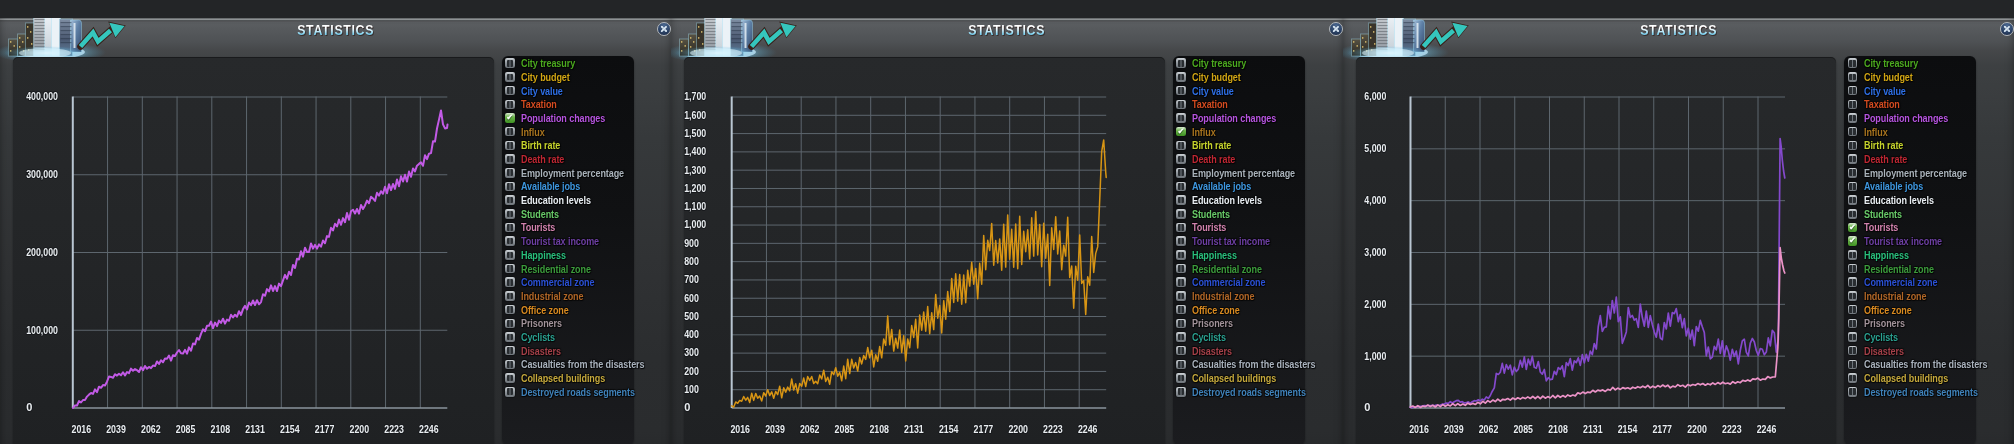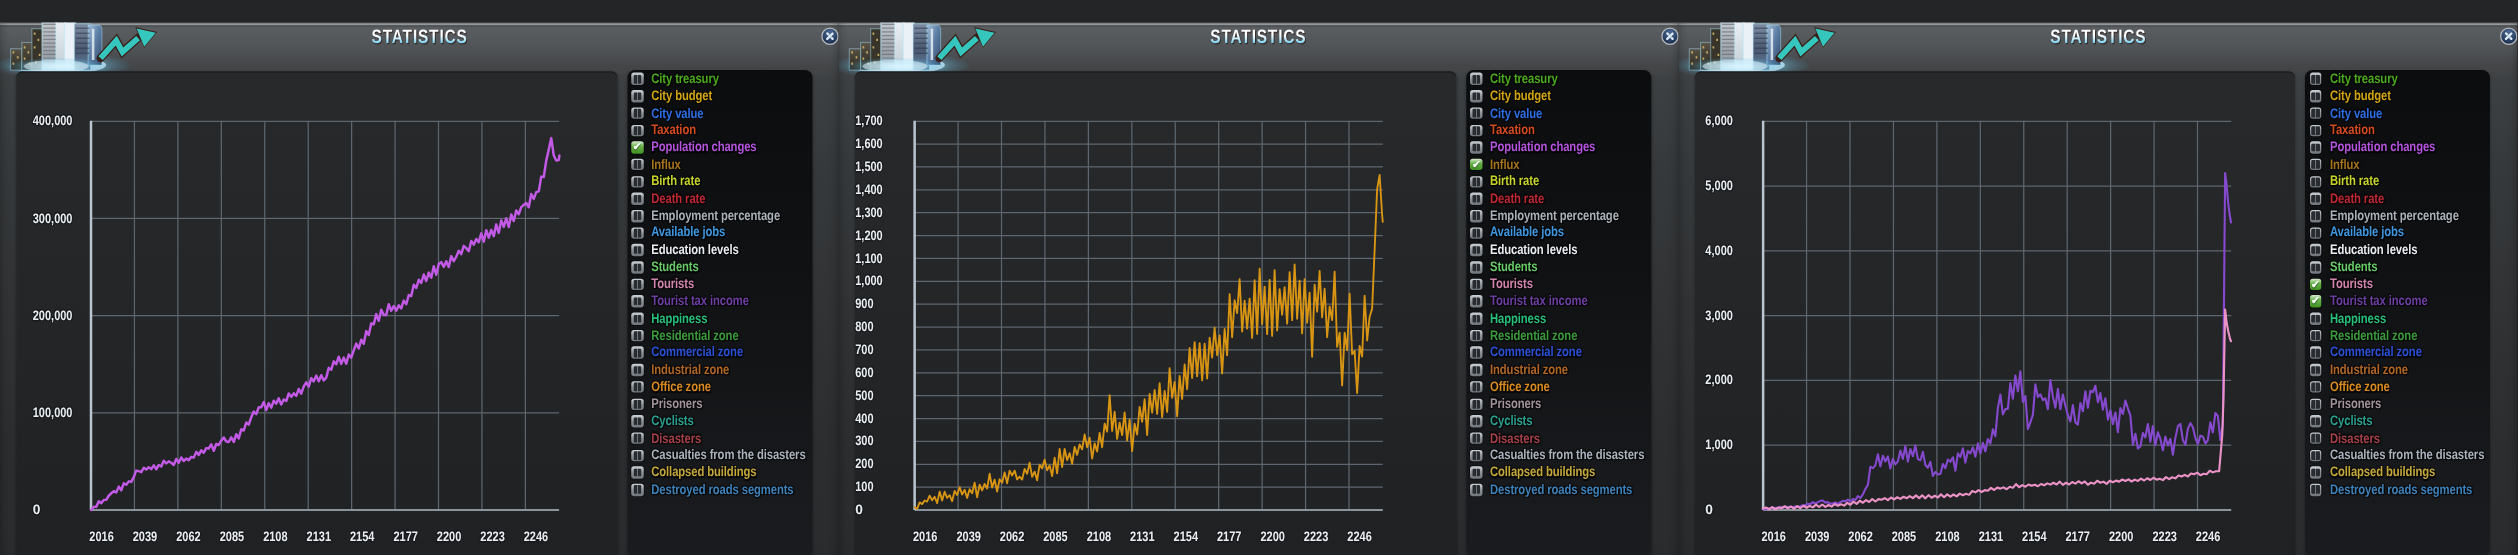--- a/index.html
+++ b/index.html
@@ -17,21 +17,21 @@
 .xbtn{position:absolute;left:657.3px;top:4px;width:14.2px;height:14.2px;border-radius:50%;
  background:radial-gradient(circle at 50% 30%,#54749e 0%,#2c4468 55%,#141f38 100%);
  border:1.8px solid #b2b7bc}
 .xbtn::before,.xbtn::after{content:"";position:absolute;left:50%;top:50%;width:8.2px;height:2.1px;
  border-radius:1px;background:#d8e8f6;box-shadow:0 0 1px rgba(10,20,40,.8)}
 .xbtn::before{transform:translate(-50%,-50%) rotate(45deg)}
 .xbtn::after{transform:translate(-50%,-50%) rotate(-45deg)}
 .cbox{position:absolute;left:13px;top:39px;width:480.5px;height:390.5px;border-radius:5px;
  background:linear-gradient(#27292b,#232527 55%,#1f2123);
  box-shadow:inset 0 1px 0 rgba(0,0,0,0.35),0 1px 2px rgba(0,0,0,0.4)}
-.lbox{position:absolute;left:501.5px;top:38.4px;width:148px;height:389px;border-radius:6px;
+.lbox{position:absolute;left:501.5px;top:38.4px;width:132px;height:389px;border-radius:6px;
  background:linear-gradient(#0c0d0f,#101113 40%,#1b1c1f);
  box-shadow:0 1px 2px rgba(0,0,0,0.4)}
 .row{height:13.69px;display:flex;align-items:center}
 .cb{position:relative;width:9.6px;height:9.6px;margin-left:3.5px;border-radius:2.2px;flex:none;
  background:linear-gradient(#cdd2d6,#8e949a 50%,#6e747a);
  box-shadow:0 0 0 0.7px rgba(8,10,12,0.6)}
 .cb:not(.on)::after{content:"";position:absolute;left:1.7px;right:1.7px;top:1.5px;bottom:1.5px;
  background:linear-gradient(90deg,#282c30 0 40%,#6d747a 43% 57%,#282c30 60% 100%);
  border-radius:1px}
 .cb.on{background:linear-gradient(#d9ead2,#6cb44c 40%,#3f9223);}

